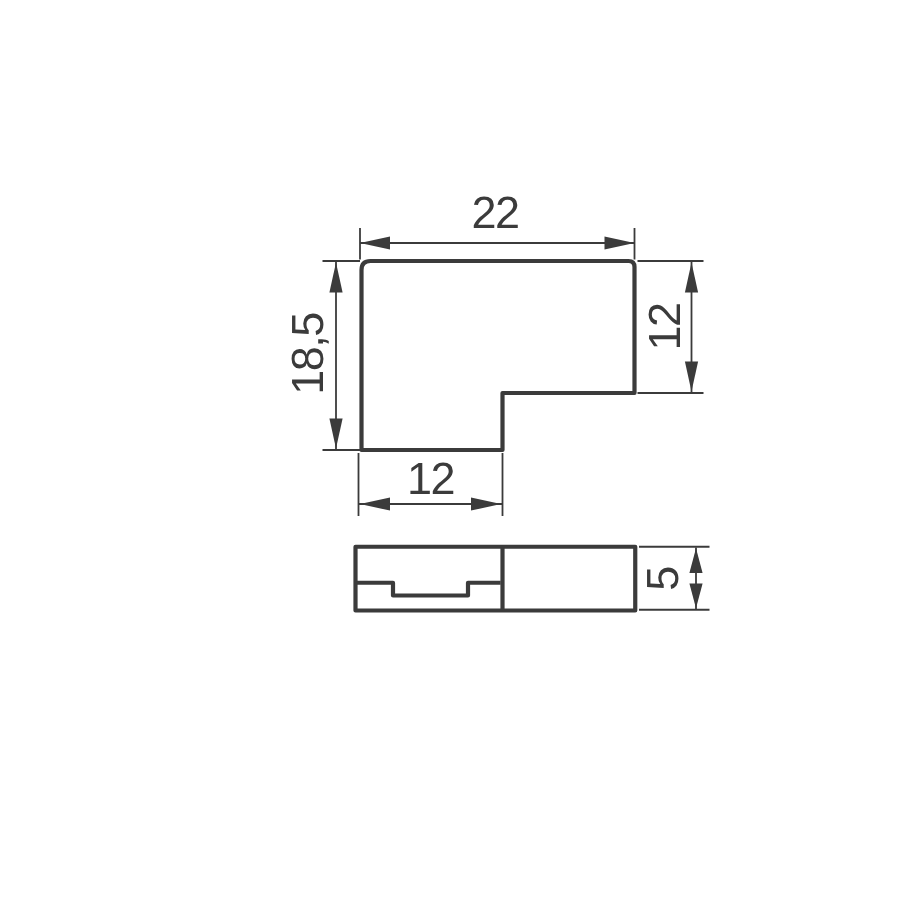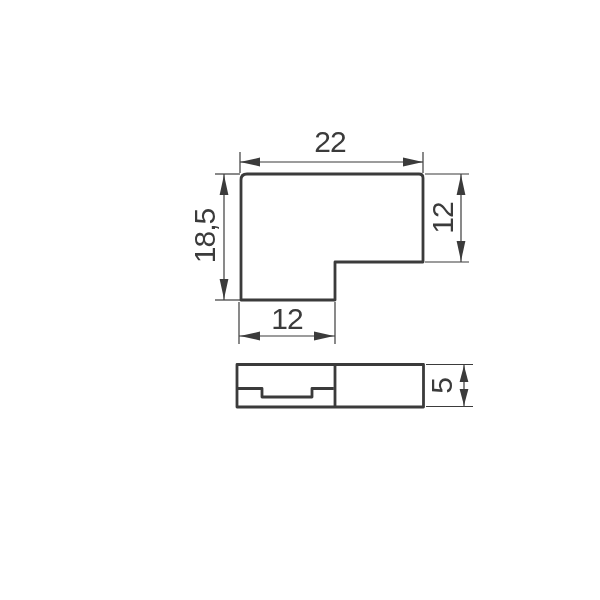--- a/index.html
+++ b/index.html
@@ -6,20 +6,21 @@
     margin: 0;
     padding: 0;
     background: #ffffff;
   }
   .canvas {
     position: relative;
     width: 600px;
     height: 600px;
     background: #ffffff;
     overflow: hidden;
+    border-radius: 16px;
   }
   svg { display: block; }
   .outline {
     fill: #ffffff;
     stroke: #3b3b3b;
     stroke-width: 2.8;
     stroke-linejoin: round;
   }
   .thick {
     fill: none;

